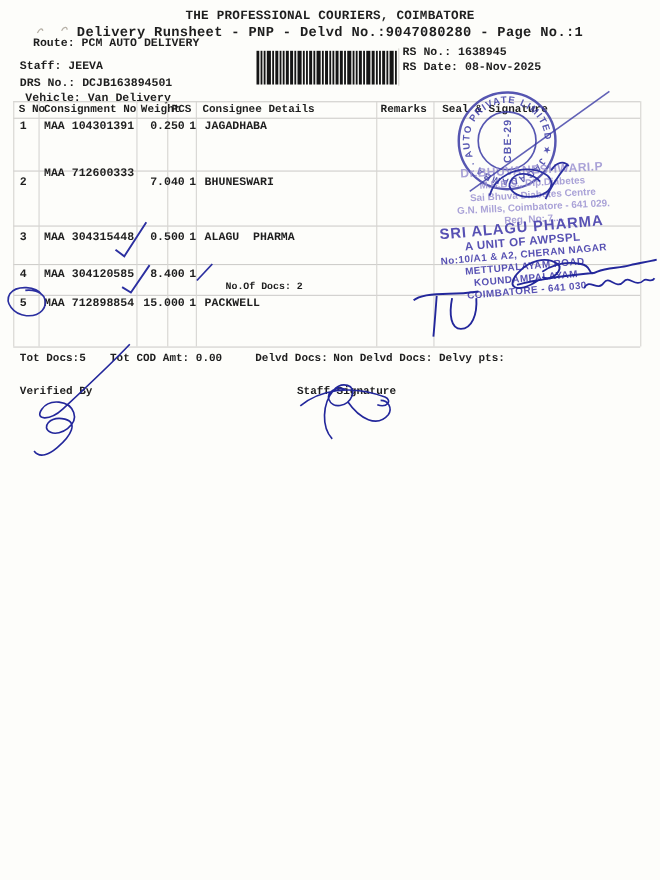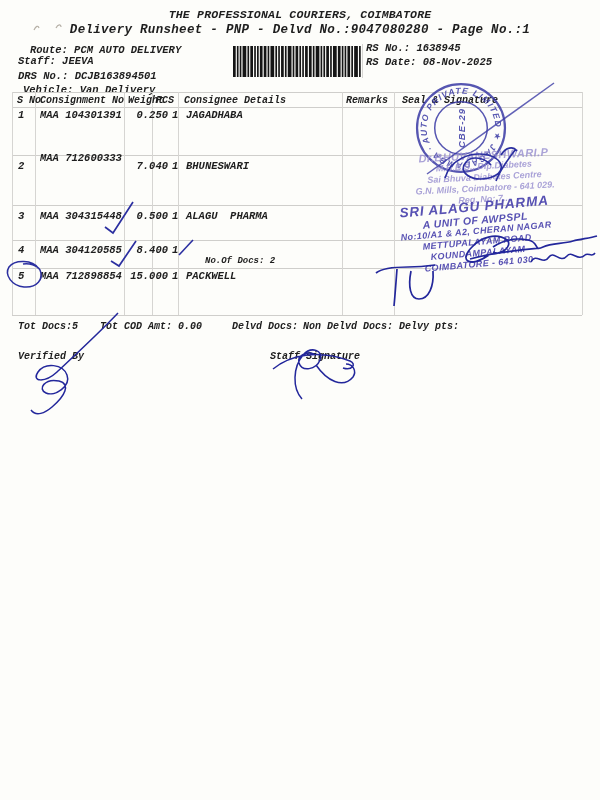--- a/index.html
+++ b/index.html
@@ -1,17 +1,17 @@
 <!DOCTYPE html>
 <html><head>
 <meta charset="utf-8">
 <style>
   html,body{margin:0;padding:0;}
   .page{position:relative;width:600px;height:800px;background:#fdfdfa;overflow:hidden;
-        font-family:"Liberation Mono","DejaVu Sans Mono",monospace;font-style:italic;}
+        font-family:"Liberation Mono","DejaVu Sans Mono",monospace;}
   .abs{position:absolute;white-space:pre;}
   .mono{font-family:"Liberation Mono","DejaVu Sans Mono",monospace;font-weight:bold;color:#1e1e1e;}
   .t12{font-size:12.5px;letter-spacing:.3px;}
   .t11{font-size:11.5px;letter-spacing:.2px;}
   .t105{font-size:10.5px;}
   .t10{font-size:10px;text-align:right;}
   .t95{font-size:10px;}
   .t9{font-size:9px;}
   .center{left:0;width:600px;text-align:center;}
   .hline{position:absolute;height:1px;background:#cfcecb;}
@@ -27,21 +27,21 @@
   svg{display:block;}
 </style>
 </head>
 <body>
 
 <div class="page">
 
   <div class="abs mono t11 center" style="top:8px;">THE PROFESSIONAL COURIERS, COIMBATORE</div>
   <div class="abs mono t12 center" style="top:23px;">Delivery Runsheet - PNP - Delvd No.:9047080280 - Page No.:1</div>
 
-  <div class="abs mono t105" style="left:18px;top:44px;padding-left:12px;">Route: PCM AUTO DELIVERY</div>
+  <div class="abs mono t105" style="left:18px;top:34px;padding-left:12px;">Route: PCM AUTO DELIVERY</div>
   <div class="abs mono t105" style="left:18px;top:55px;">Staff: JEEVA</div>
   <div class="abs mono t105" style="left:18px;top:70px;">DRS No.: DCJB163894501</div>
   <div class="abs mono t105" style="left:23px;top:84px;">Vehicle: Van Delivery</div>
 
   <svg class="abs" style="left:233px;top:46px;" width="128" height="31" viewBox="0 0 142 31" preserveAspectRatio="none">
       <g id="barcode-bars" fill="#151515">
         <rect x="0" y="0" width="3" height="31"></rect>
         <rect x="4.3" y="0" width="1.8499999999999999" height="31"></rect>
         <rect x="7.449999999999999" y="0" width="1.8499999999999999" height="31"></rect>
         <rect x="10.6" y="0" width="4.1499999999999995" height="31"></rect>

